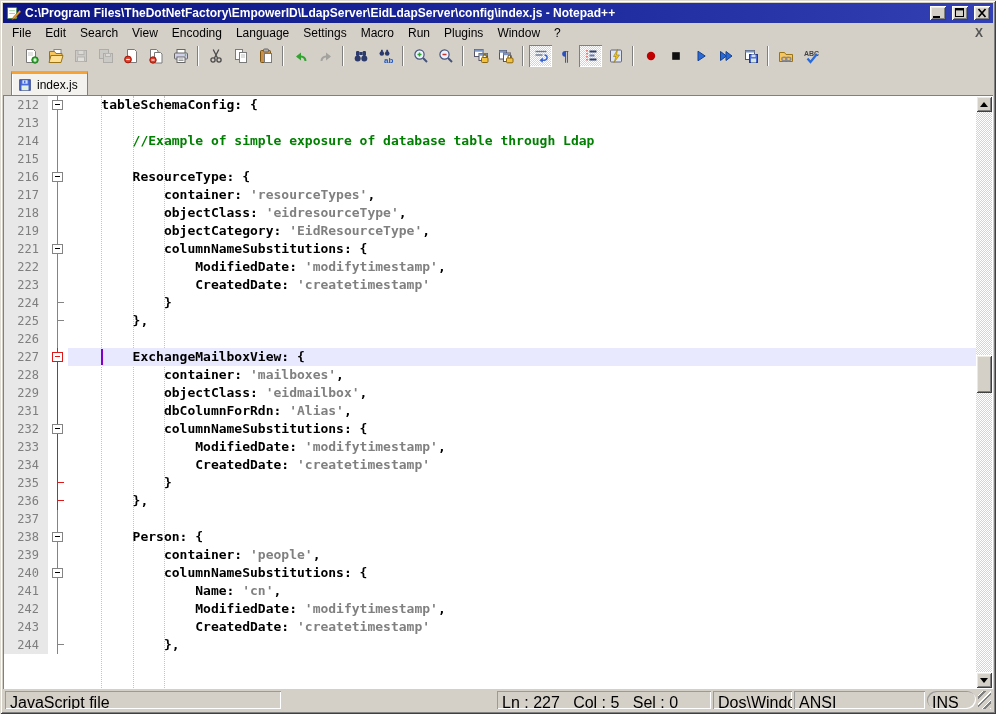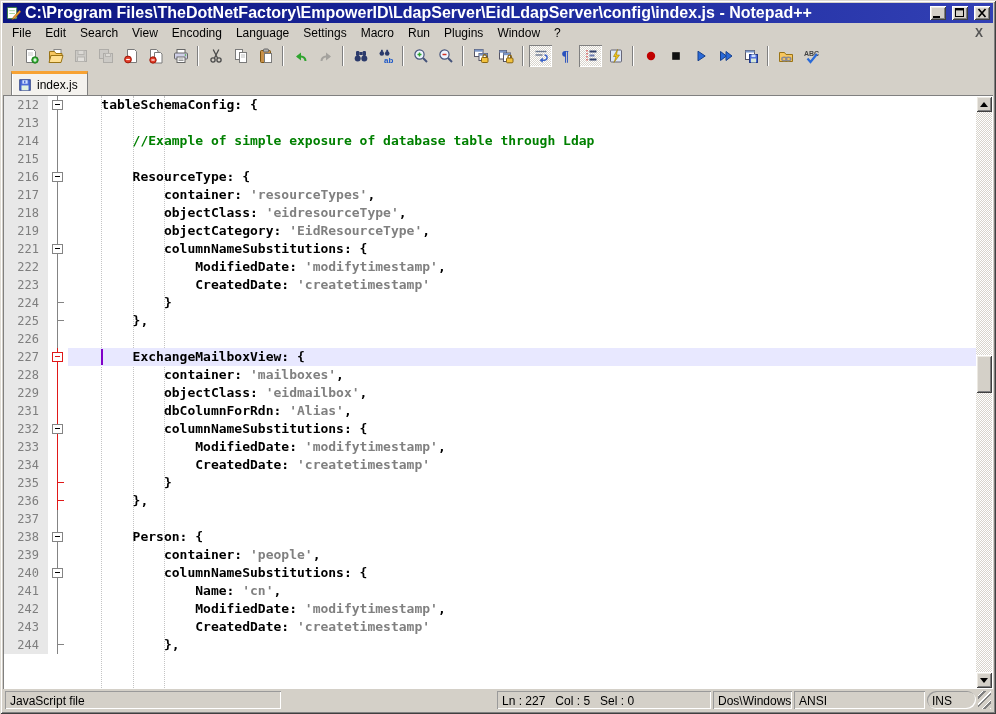--- a/index.html
+++ b/index.html
@@ -8,21 +8,21 @@
     width:996px;height:714px;background:#d4d0c8;position:relative;
     padding:3px;display:flex;flex-direction:column;
     box-shadow:inset 1px 1px 0 #dfdbd3, inset -1px -1px 0 #404040,
                inset 2px 2px 0 #fff, inset -2px -2px 0 #808080;
     font-family:"Liberation Sans",sans-serif;
   }
   
   .titlebar{height:20px;background:linear-gradient(90deg,#0c1582,#1d2a9e 55%,#3240b4);
     display:flex;align-items:center;padding:0 3px;gap:4px;flex:0 0 auto;}
   .title-ic{width:15px;height:15px;flex:0 0 auto;}
-  .title-text{color:#fff;font-weight:bold;font-size:16px;flex:1;white-space:nowrap;overflow:hidden;}
+  .title-text{color:#fff;font-weight:bold;font-size:12px;flex:1;white-space:nowrap;overflow:hidden;}
   .cap-btn{width:16px;height:14px;background:#d4d0c8;display:flex;align-items:center;justify-content:center;
     box-shadow:inset 1px 1px 0 #fff, inset -1px -1px 0 #404040, inset 2px 2px 0 #ece9e2, inset -2px -2px 0 #808080;margin-left:2px;}
   
   .menubar{height:19px;display:flex;align-items:center;font-size:12px;padding:0 2px;flex:0 0 auto;}
   .menu-item{padding:2px 7px;color:#000;}
   .menu-close-x{margin-left:auto;padding:0 8px;color:#555;font-weight:bold;font-size:12px;}
   
   .toolbar{height:27px;display:flex;align-items:center;padding-left:5px;flex:0 0 auto;}
   .tb-btn{width:23px;height:22px;display:flex;align-items:center;justify-content:center;margin:0 1px;}
   .tb-btn.pressed{
@@ -73,21 +73,21 @@
   .arr-up{width:0;height:0;border:4px solid transparent;border-bottom:5px solid #000;margin-top:-4px;}
   .arr-down{width:0;height:0;border:4px solid transparent;border-top:5px solid #000;margin-bottom:-4px;}
   .sb-track{position:absolute;top:16px;bottom:16px;left:0;right:0;
     background-color:#fff;
     background-image:linear-gradient(45deg,#d8d4cc 25%,transparent 25%,transparent 75%,#d8d4cc 75%),
                      linear-gradient(45deg,#d8d4cc 25%,transparent 25%,transparent 75%,#d8d4cc 75%);
     background-size:2px 2px;background-position:0 0,1px 1px;}
   .sb-thumb{position:absolute;left:0;width:16px;background:#d4d0c8;
     box-shadow:inset 1px 1px 0 #fff, inset -1px -1px 0 #404040, inset 2px 2px 0 #ece9e2, inset -2px -2px 0 #808080;}
   
-  .statusbar{height:22px;display:flex;align-items:stretch;padding:2px;gap:2px;font-size:12px;flex:0 0 auto;}
+  .statusbar{height:22px;display:flex;align-items:stretch;padding:2px;gap:2px;font-size:16px;flex:0 0 auto;}
   .sp{box-shadow:inset 1px 1px 0 #9a9a9a, inset -1px -1px 0 #fff;padding:3px 5px 0 5px;white-space:pre;overflow:hidden;color:#000;}
   .sp1{width:276px;} .sp2{width:212px;margin-top:36px;} .sp3{width:214px;} .sp4{width:79px;} .sp5{width:131px;} .sp6{flex:1;border-radius:9px;}
   .grip{width:13px;box-shadow:none;
     background:repeating-linear-gradient(135deg,transparent 0 3px,#fff 3px 4px,#808080 4px 6px);}
 </style>
 </head>
 <body>
 
 <div class="window">
 

